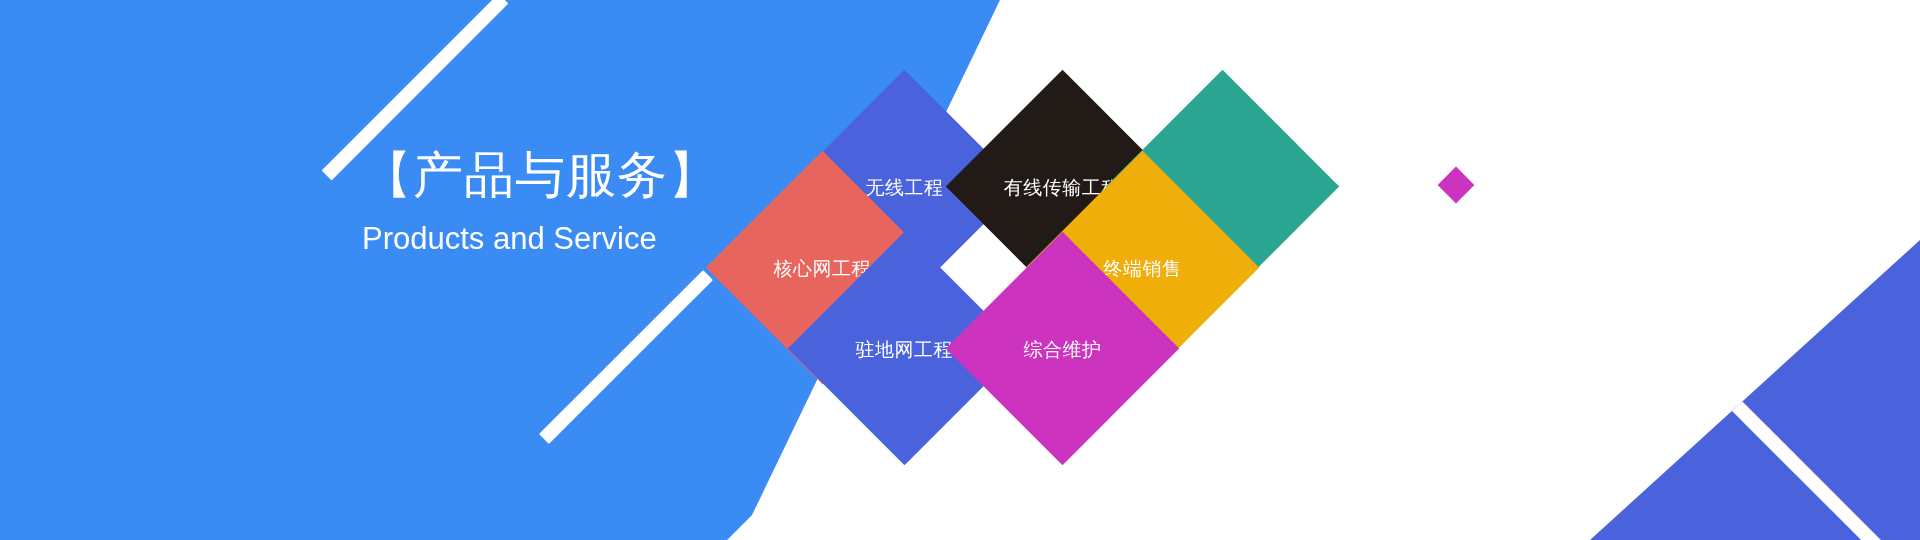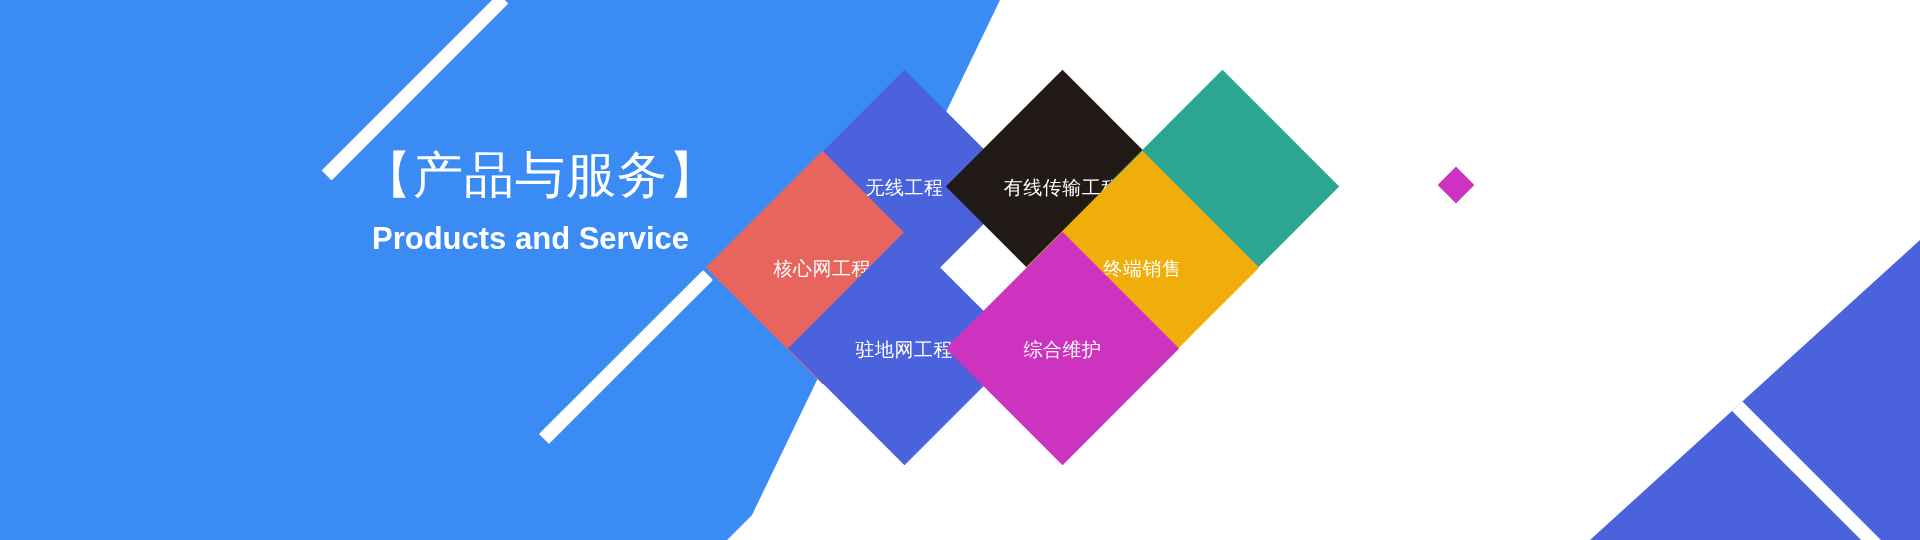--- a/index.html
+++ b/index.html
@@ -73,24 +73,23 @@
     letter-spacing: 1px;
     color: #ffffff;
     white-space: nowrap;
     font-weight: 400;
   }
   .title-en {
     font-family: "Liberation Sans", "DejaVu Sans", sans-serif;
     font-size: 31px;
     line-height: 40px;
     margin-top: 12px;
-    margin-left: 10px;
     color: #ffffff;
     white-space: nowrap;
-    font-weight: 700;
+    font-weight: 400;
   }
 
   
   .diamonds {
     position: absolute;
     left: 0;
     top: 0;
     width: 1920px;
     height: 540px;
   }

